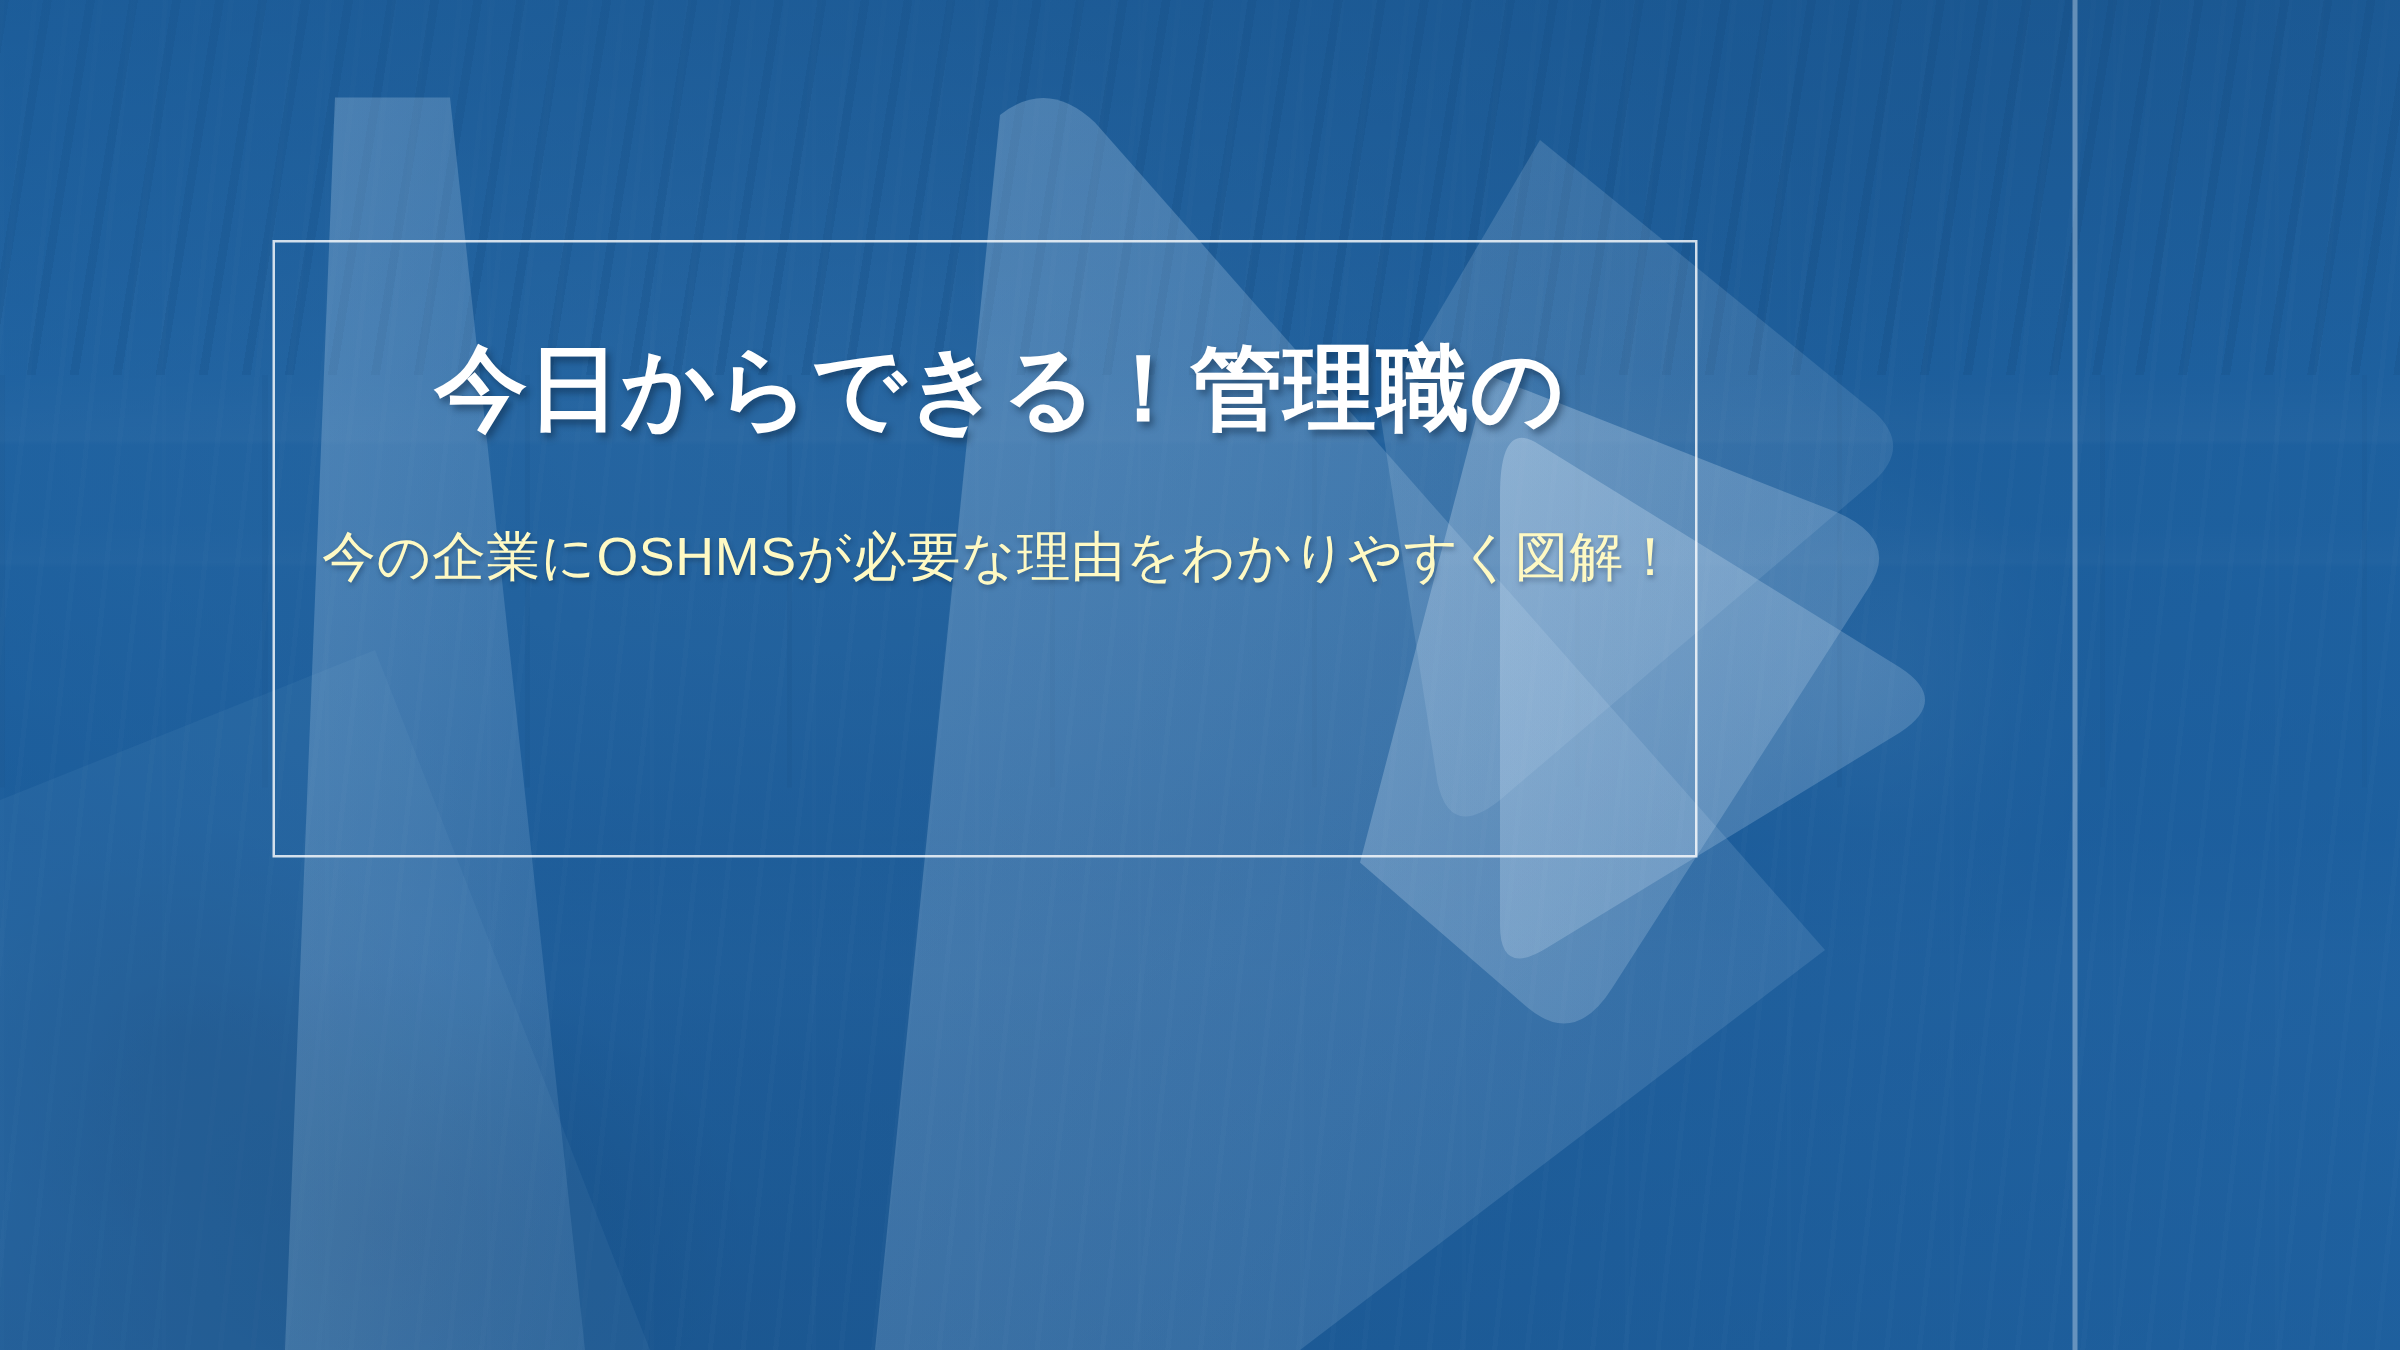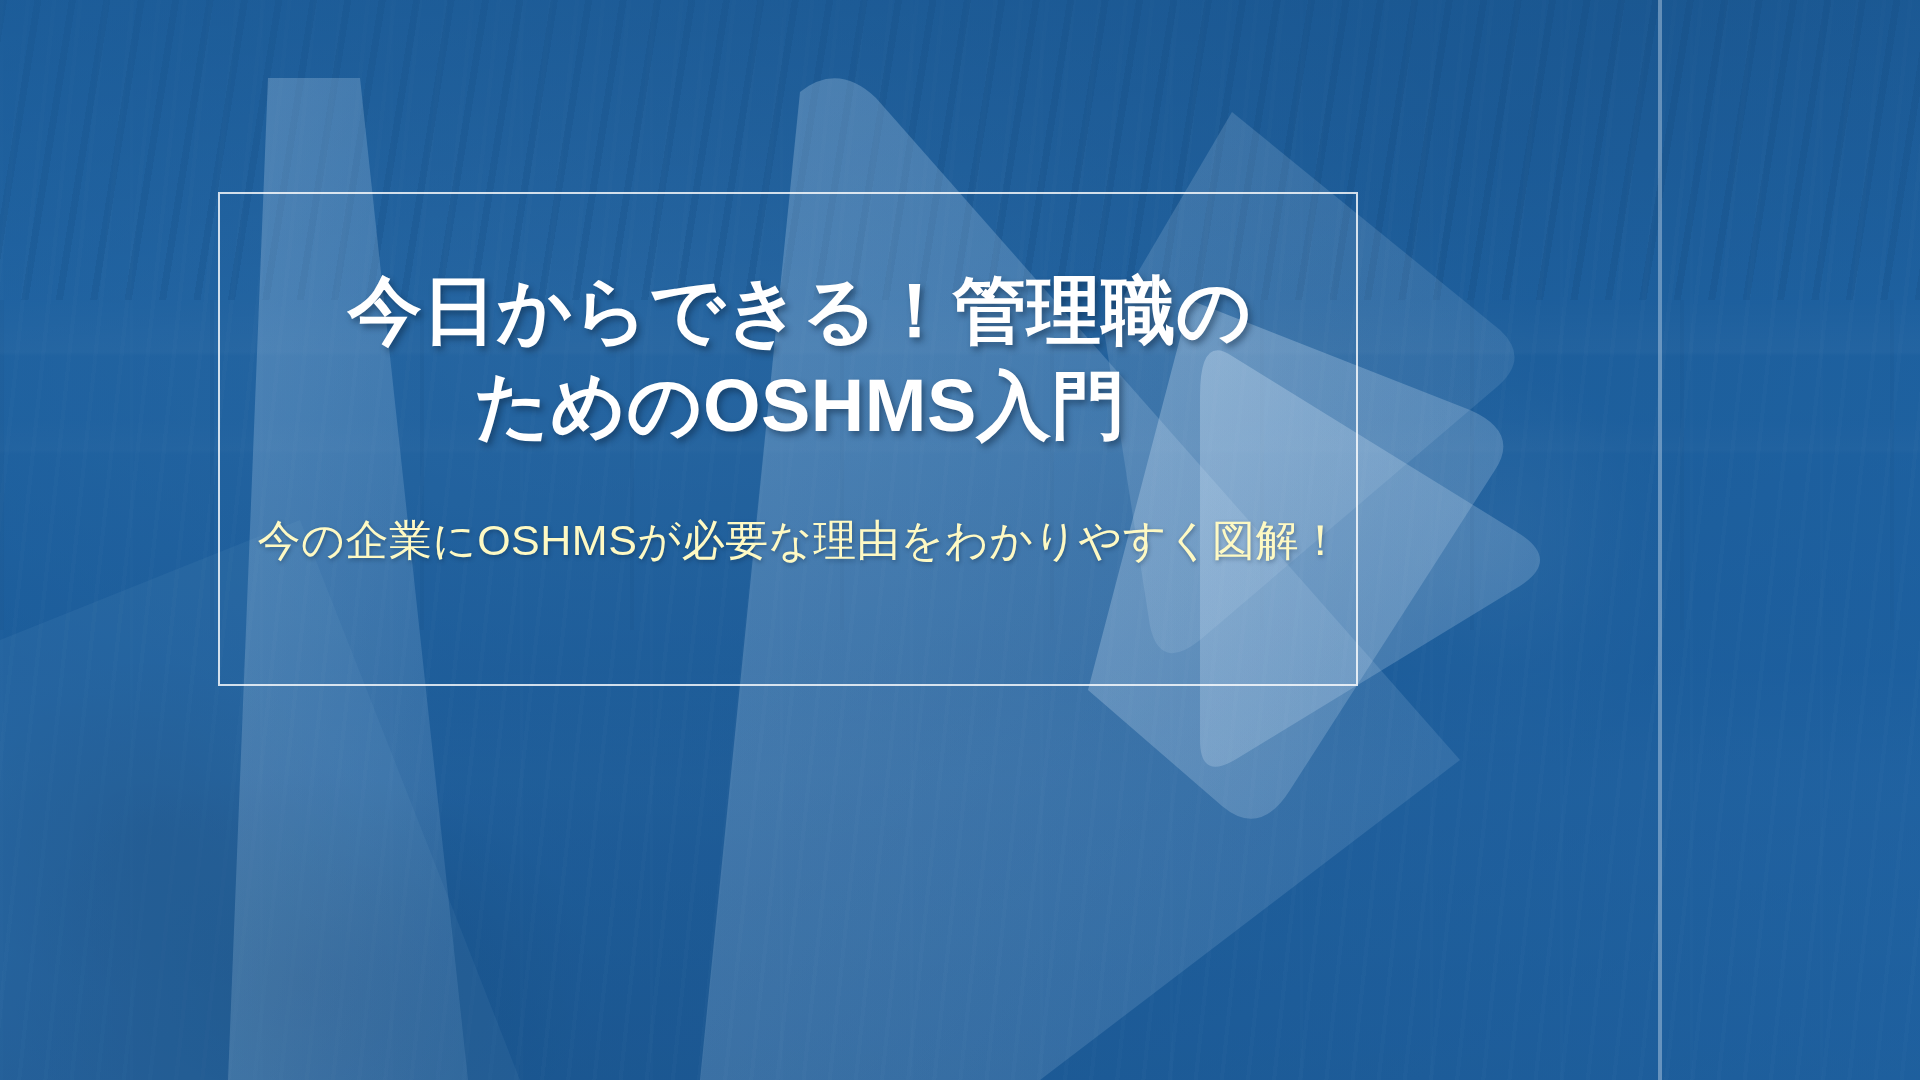--- a/index.html
+++ b/index.html
@@ -136,17 +136,16 @@
 
     <rect x="1658" y="0" width="4" height="1080" fill="#dce9f6" opacity="0.38"></rect>
 
     <path d="M0,640 L300,520 L520,1080 L0,1080 Z" fill="#9dc2e4" opacity="0.07"></path>
   </svg>
 
   <div id="frame"></div>
 
   <div id="text-block">
     <div class="title-line">今日からできる！管理職の</div>
-    <div class="title-line">ためのOSHMS入門</div>
     <div id="subtitle">今の企業にOSHMSが必要な理由をわかりやすく図解！</div>
   </div>
 
 </div>
 
 </body></html>

